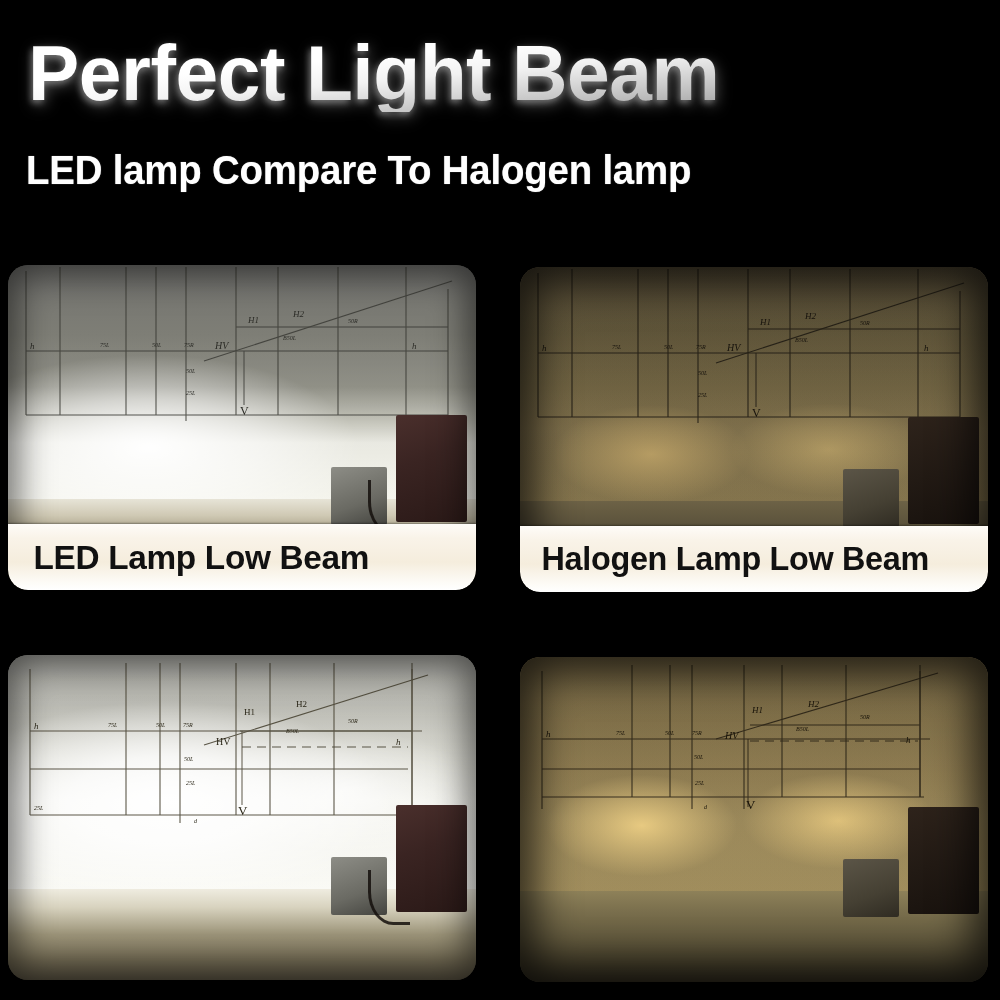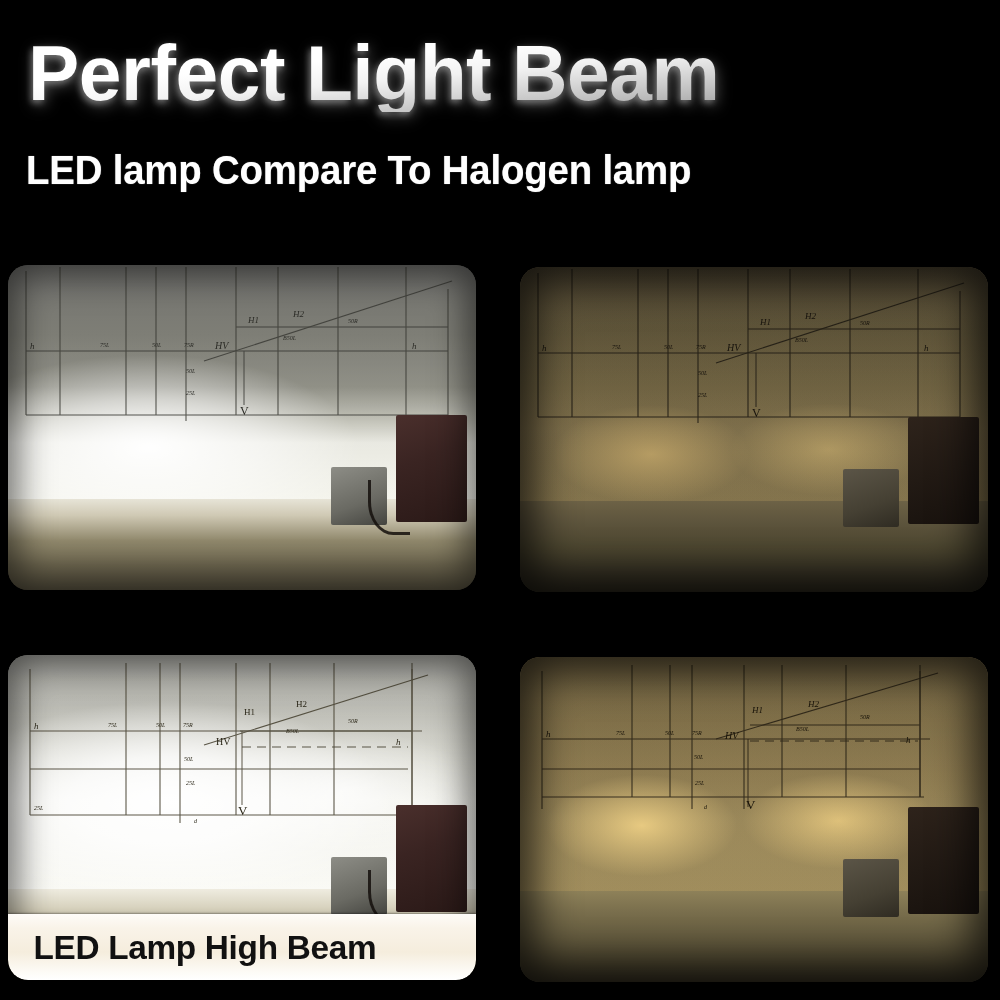--- a/index.html
+++ b/index.html
@@ -241,20 +241,23 @@
             <text x="144" y="82" font-size="6">50L</text>
             <text x="176" y="82" font-size="6">75R</text>
           </g>
         </svg>
 
         <div class="equip-cab"></div>
         <div class="equip-box"></div>
         <div class="equip-cord"></div>
         <div class="vignette"></div>
       </div>
+    </div>
+    <div class="caption">
+      <span class="caption-text">LED Lamp Low Beam</span>
     </div>
   </div>
 
   <div class="panel p1">
     <div class="photo">
       <div class="scene halogen low">
         <div class="wall"></div>
         <div class="floor"></div>
 
         <svg class="grid-svg" viewBox="0 0 468 325" preserveAspectRatio="none">
@@ -290,20 +293,23 @@
             <text x="144" y="82" font-size="6">50L</text>
             <text x="176" y="82" font-size="6">75R</text>
           </g>
         </svg>
 
         <div class="equip-cab"></div>
         <div class="equip-box"></div>
         <div class="vignette"></div>
       </div>
     </div>
+    <div class="caption">
+      <span class="caption-text">Halogen Lamp Low Beam</span>
+    </div>
   </div>
 
   <div class="panel p2">
     <div class="photo">
       <div class="scene led high">
         <div class="wall"></div>
         <div class="floor"></div>
 
         <svg class="grid-svg" viewBox="0 0 468 325" preserveAspectRatio="none">
           <g stroke="#4a4535" stroke-width="1.1" fill="none" opacity="0.9">
@@ -344,23 +350,20 @@
             <text x="186" y="168" font-size="6">d</text>
           </g>
         </svg>
 
         <div class="equip-cab"></div>
         <div class="equip-box"></div>
         <div class="equip-cord"></div>
         <div class="vignette"></div>
       </div>
     </div>
-    <div class="caption">
-      <span class="caption-text">LED Lamp High Beam</span>
-    </div>
   </div>
 
   <div class="panel p3">
     <div class="photo">
       <div class="scene halogen high">
         <div class="wall"></div>
         <div class="floor"></div>
 
         <svg class="grid-svg" viewBox="0 0 468 325" preserveAspectRatio="none">
           <g stroke="#2a2316" stroke-width="1.1" fill="none" opacity="0.9">

